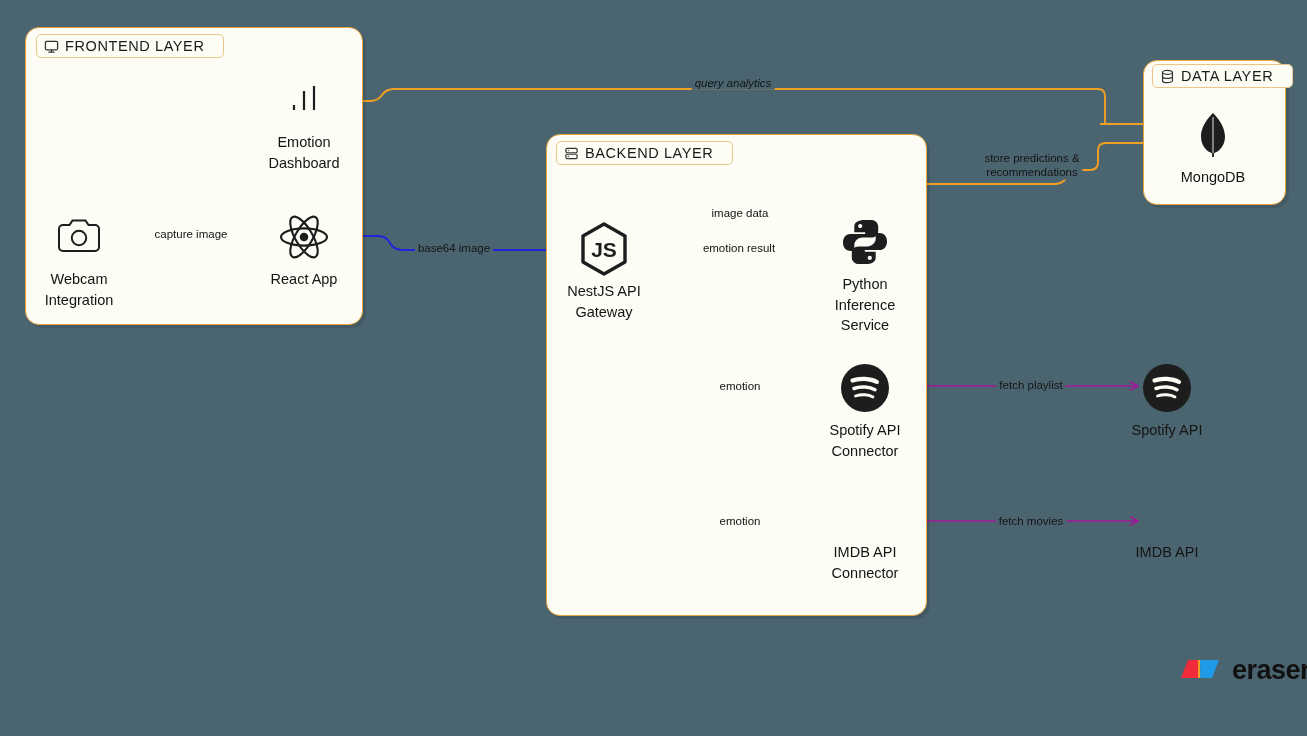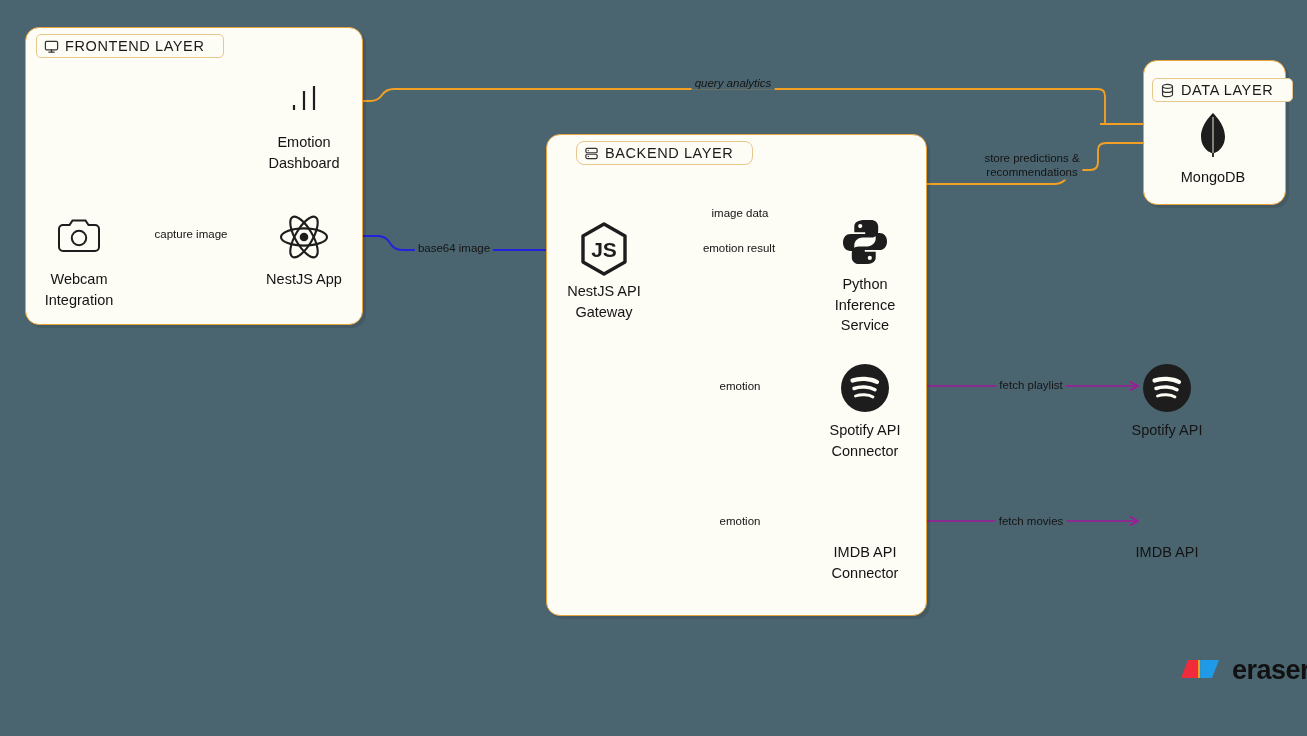--- a/index.html
+++ b/index.html
@@ -163,33 +163,33 @@
 <div class="group-badge" style="left:36px; top:34px;">
   <span>
     <svg width="15" height="15" viewBox="0 0 16 16">
         <rect x="1.5" y="2.5" width="13" height="9" rx="1.3" fill="none" stroke="#333" stroke-width="1.3"></rect>
         <path d="M8 11.5 L8 14 M5.2 14 L10.8 14" stroke="#333" stroke-width="1.3" stroke-linecap="round"></path>
       </svg>
   </span>
   <span>FRONTEND LAYER</span>
 </div>
 
-<div class="group-badge" style="left:576px; top:141px;border-radius:8px;">
+<div class="group-badge" style="left:556px; top:141px;">
   <span>
     <svg width="15" height="15" viewBox="0 0 16 16">
         <rect x="2" y="2.6" width="12" height="4.6" rx="1.4" fill="none" stroke="#333" stroke-width="1.3"></rect>
         <rect x="2" y="8.8" width="12" height="4.6" rx="1.4" fill="none" stroke="#333" stroke-width="1.3"></rect>
         <circle cx="4.6" cy="4.9" r="0.75" fill="#333"></circle>
         <circle cx="4.6" cy="11.1" r="0.75" fill="#333"></circle>
       </svg>
   </span>
   <span>BACKEND LAYER</span>
 </div>
 
-<div class="group-badge" style="left:1152px; top:78px;">
+<div class="group-badge" style="left:1152px; top:64px;">
   <span>
     <svg width="15" height="15" viewBox="0 0 16 16">
         <ellipse cx="8" cy="3.6" rx="5.3" ry="2.1" fill="none" stroke="#333" stroke-width="1.3"></ellipse>
         <path d="M2.7 3.6 L2.7 12.4 C2.7 13.55 5.07 14.5 8 14.5 C10.93 14.5 13.3 13.55 13.3 12.4 L13.3 3.6" fill="none" stroke="#333" stroke-width="1.3"></path>
         <path d="M2.7 8 C2.7 9.15 5.07 10.1 8 10.1 C10.93 10.1 13.3 9.15 13.3 8" fill="none" stroke="#333" stroke-width="1.3"></path>
       </svg>
   </span>
   <span>DATA LAYER</span>
 </div>
 
@@ -218,21 +218,21 @@
 
 <div class="node" style="left:304px; top:211px;">
   <div class="node-icon">
     <svg width="54" height="50" viewBox="0 0 54 50">
       <circle cx="27" cy="25" r="4.3" fill="#1d1d1d"></circle>
       <ellipse cx="27" cy="25" rx="23" ry="8.6" fill="none" stroke="#1d1d1d" stroke-width="2.1"></ellipse>
       <ellipse cx="27" cy="25" rx="23" ry="8.6" fill="none" stroke="#1d1d1d" stroke-width="2.1" transform="rotate(60 27 25)"></ellipse>
       <ellipse cx="27" cy="25" rx="23" ry="8.6" fill="none" stroke="#1d1d1d" stroke-width="2.1" transform="rotate(120 27 25)"></ellipse>
     </svg>
   </div>
-  <div class="node-label">NestJS App</div>
+  <div class="node-label">React App</div>
 </div>
 
 <div class="node" style="left:604px; top:223px;">
   <div class="node-icon">
     <svg width="52" height="56" viewBox="0 0 52 56">
       <path d="M26 3 L47 15 L47 41 L26 53 L5 41 L5 15 Z" fill="none" stroke="#1d1d1d" stroke-width="3.4" stroke-linejoin="round"></path>
       <text x="26" y="36" font-family="Liberation Sans, sans-serif" font-size="21" font-weight="bold" fill="#1d1d1d" text-anchor="middle">JS</text>
     </svg>
   </div>
   <div class="node-label">NestJS API

